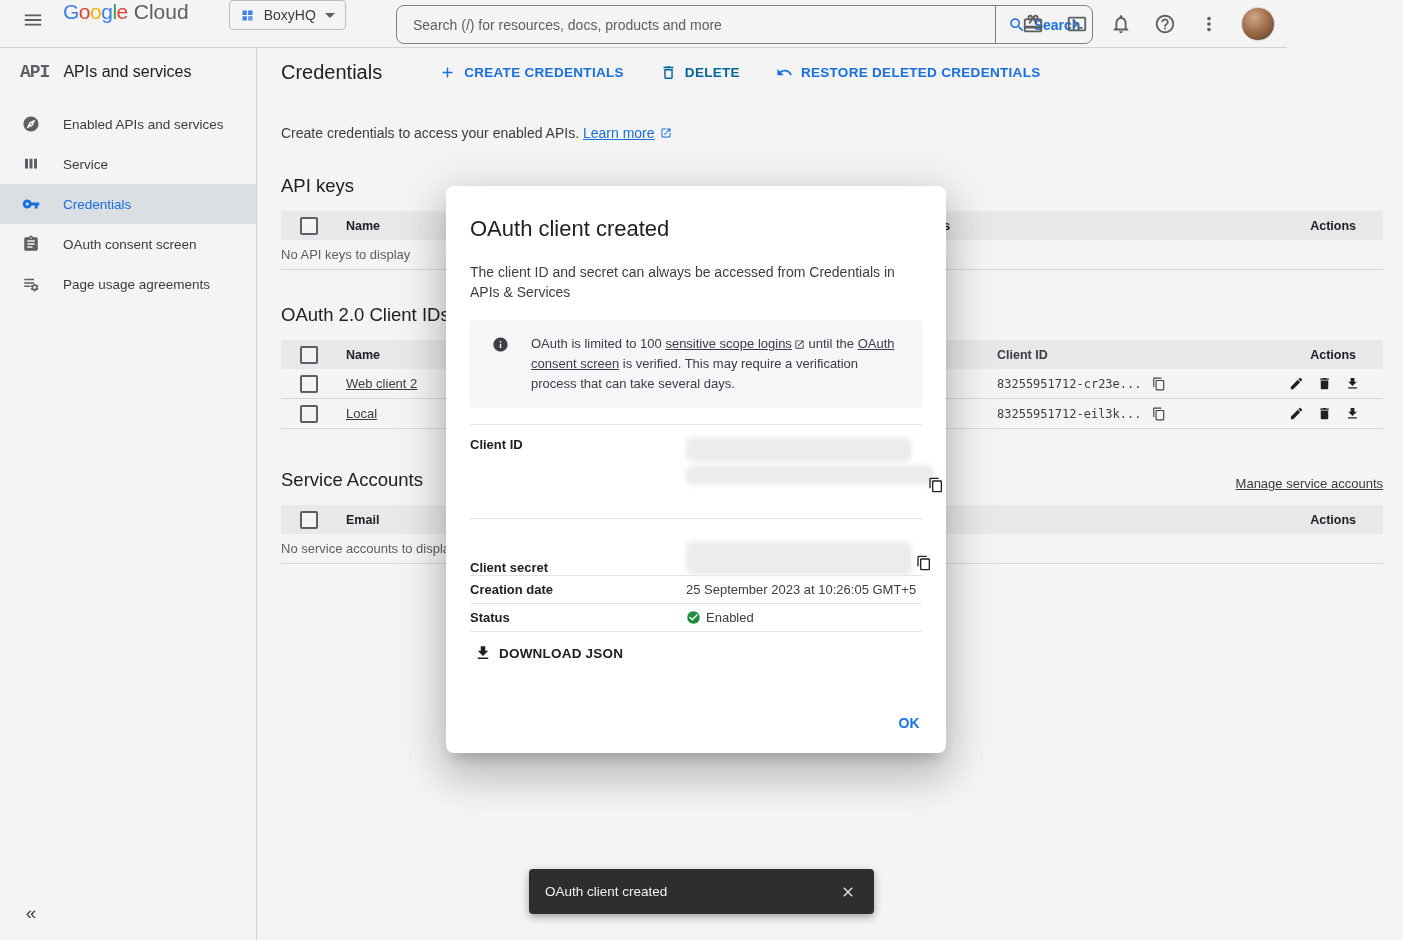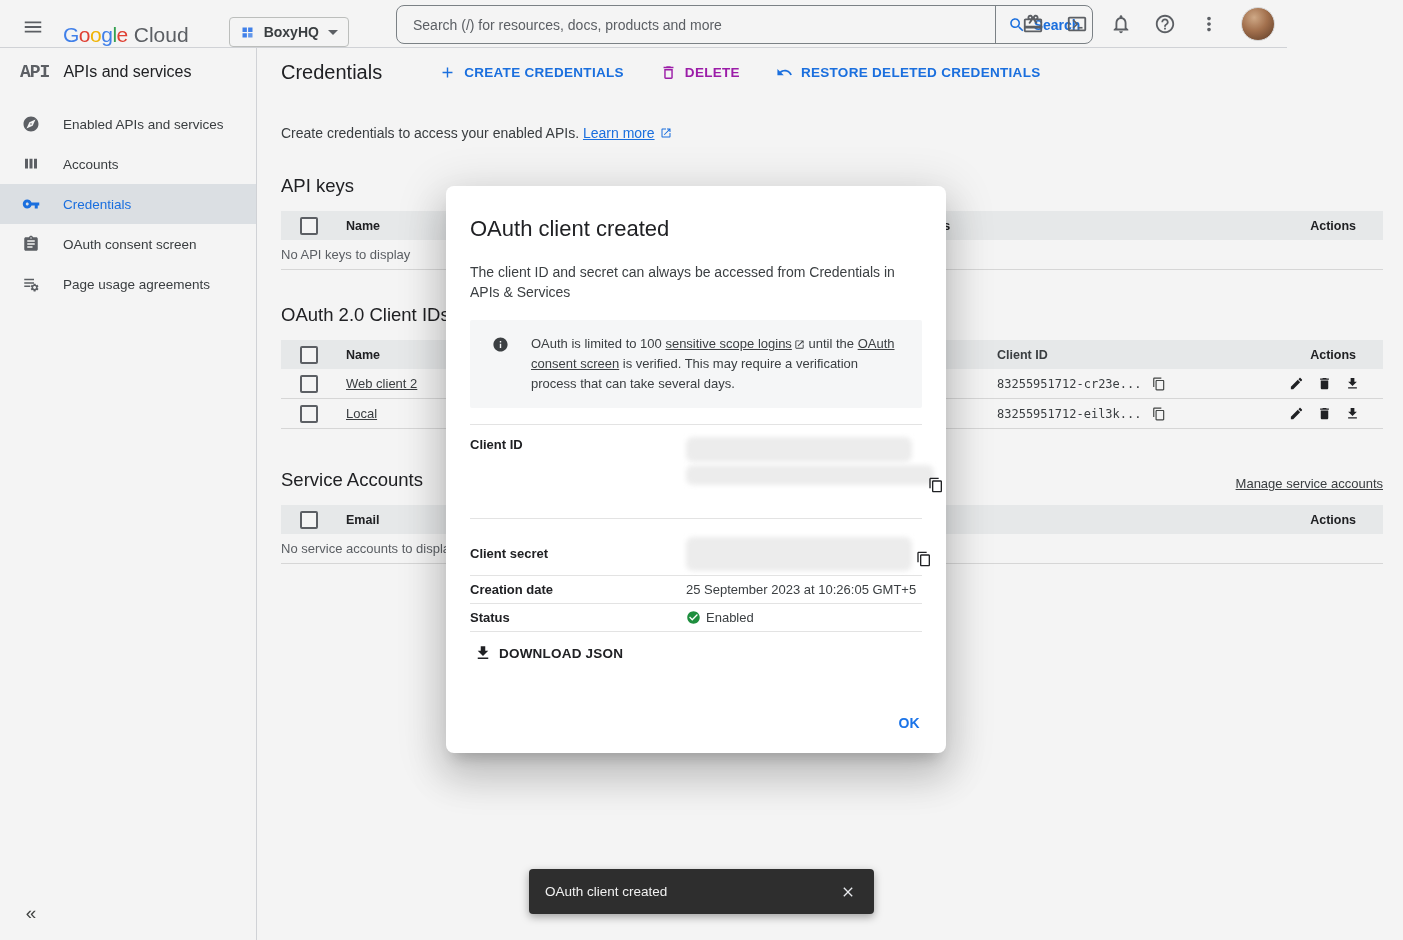--- a/index.html
+++ b/index.html
@@ -2,28 +2,28 @@
 <html><head>
 <meta charset="utf-8">
 <style>
   html,body{margin:0;padding:0;width:1403px;height:940px;overflow:hidden;background:#fff;
     font-family:"Liberation Sans",sans-serif;color:#202124;}
   .btn{background:none;border:none;padding:0;font-family:inherit;cursor:pointer;color:inherit;}
   svg{display:block;}
 
   
   .topbar{position:fixed;top:0;left:0;width:1287px;height:47px;background:#fff;
-    border-bottom:1px solid #dadce0;display:flex;align-items:flex-end;z-index:5;}
+    border-bottom:1px solid #dadce0;display:flex;align-items:flex-start;z-index:5;}
   .icon-btn{width:40px;height:40px;border-radius:50%;display:flex;align-items:center;justify-content:center;color:#5f6368;}
   .menu-btn{margin-left:13px;}
   .logo{display:flex;align-items:baseline;margin-left:10px;font-size:21px;}
   .logo-google{font-weight:500;letter-spacing:-.5px;}
   .logo-cloud{color:#5f6368;margin-left:6px;}
   .project-select{margin-left:40px;height:30px;border:1px solid #c4c7c5;border-radius:4px;
-    display:flex;align-items:center;gap:9px;padding:0 10px;font-size:14px;font-weight:700;color:#3c4043;background:#fff;}
+    display:flex;align-items:center;gap:9px;padding:0 10px;font-size:14px;font-weight:400;color:#3c4043;background:#fff;}
   .caret{width:0;height:0;border-left:5px solid transparent;border-right:5px solid transparent;border-top:5px solid #5f6368;}
   .search{position:absolute;left:396px;top:5px;width:695px;height:37px;border:1px solid #80868b;
     border-radius:8px;display:flex;align-items:stretch;background:#fff;}
   .search input{flex:1;border:none;outline:none;background:transparent;padding:0 16px;font-size:14px;
     font-family:inherit;color:#202124;}
   .search input::placeholder{color:#5f6368;}
   .search-btn{width:97px;border-left:1px solid #80868b;display:flex;align-items:center;justify-content:center;
     gap:8px;color:#1a73e8;font-size:14px;font-weight:600;border-radius:0 7px 7px 0;}
   .topbar-right{position:absolute;right:12px;top:0;height:47px;display:flex;align-items:center;gap:4px;}
   .avatar{width:32px;height:32px;border-radius:50%;margin-left:8px;cursor:pointer;
@@ -42,21 +42,21 @@
   .nav-item.active{background:#e5e9ee;color:#1a73e8;}
   .nav-item.active .nav-icon{color:#1a73e8;}
   .collapse-btn{position:absolute;left:14px;bottom:10px;width:34px;height:34px;border-radius:50%;
     display:flex;align-items:center;justify-content:center;color:#444746;font-size:19px;}
 
   
   .main{position:absolute;top:47px;left:256px;width:1147px;box-sizing:border-box;padding:0 20px 0 25px;}
   .page-head{height:51px;display:flex;align-items:center;}
   .page-head h1{font-size:20px;font-weight:400;color:#202124;margin:0;}
   .txt-btn{display:flex;align-items:center;gap:8px;font-size:13.5px;font-weight:600;letter-spacing:.3px;color:#1a73e8;}
-  .txt-btn.gray{color:#a21caf;}
+  .txt-btn.gray{color:#0369a1;}
   .mL57{margin-left:57px;} .mL36{margin-left:36px;}
   .intro{margin:27px 0 0 0;font-size:14px;color:#3c4043;}
   .link-blue{color:#1a73e8;text-decoration:underline;cursor:pointer;display:inline-flex;align-items:center;gap:3px;}
   .section-h{margin:34px 0 0 0;font-size:18.5px;font-weight:400;color:#202124;}
   .tbl{margin-top:14px;position:relative;}
   .tbl-head{height:29px;background:#f1f3f4;display:flex;align-items:center;position:relative;
     font-size:12.5px;font-weight:700;color:#202124;}
   .tbl-row{height:29px;display:flex;align-items:center;border-bottom:1px solid #e0e0e0;position:relative;
     font-size:13px;color:#5f6368;}
   .cb{width:14px;height:14px;border:2px solid #5f6368;border-radius:2px;margin-left:19px;flex:none;cursor:pointer;background:#fff;}
@@ -82,21 +82,21 @@
   .info-box{margin-top:18px;background:#f5f6f7;border-radius:2px;padding:14px 16px 14px 12px;display:flex;}
   .info-icon{flex:none;margin:2px 22px 0 10px;color:#3c4043;}
   .info-txt{margin:0;font-size:13px;line-height:20px;color:#3c4043;}
   .info-txt a{color:#3c4043;text-decoration:underline;cursor:pointer;}
   .ext-inline{display:inline-block;vertical-align:-2px;margin-left:2px;}
   .fields{margin-top:16px;}
   .field-row{display:flex;border-top:1px solid #e3e3e3;font-size:13px;}
   .field-row.short{padding:6px 0;align-items:center;}
   .field-row.last{border-bottom:1px solid #e3e3e3;}
   .row-cid{height:94px;padding-top:12px;box-sizing:border-box;align-items:flex-start;}
-  .row-secret{height:57px;padding-top:12px;box-sizing:border-box;align-items:center;}
+  .row-secret{height:57px;padding-top:12px;box-sizing:border-box;align-items:flex-end;}
   .f-label{width:216px;flex:none;font-weight:700;color:#202124;}
   .f-value{flex:1;position:relative;color:#3c4043;}
   .blob{background:#ececec;border-radius:7px;filter:blur(2.5px);}
   .b1{width:226px;height:25px;}
   .b2{width:248px;height:20px;margin-top:3px;}
   .b3{width:226px;height:34px;margin-top:2px;}
   .copy-abs{position:absolute;right:-10px;color:#202124;}
   .cp1{top:40px;} .cp2{top:16px;}
   .status-val{display:flex;align-items:center;gap:5px;}
   .dl-btn{margin:12px 0 0 4px;display:inline-flex;align-items:center;gap:7px;font-size:13.5px;
@@ -202,21 +202,21 @@
           </svg>
       </span>
       <span class="nav-label">Enabled APIs and services</span>
     </div>
     <div class="nav-item">
       <span class="nav-icon">
         <svg width="18" height="18" viewBox="0 0 24 24" fill="currentColor">
             <path d="M10 18h4V5h-4v13zM4 18h4V5H4v13zM16 5v13h4V5h-4z"></path>
           </svg>
       </span>
-      <span class="nav-label">Accounts</span>
+      <span class="nav-label">Service</span>
     </div>
     <div class="nav-item active">
       <span class="nav-icon">
         <svg width="18" height="18" viewBox="0 0 24 24" fill="currentColor">
             <path d="M12.65 10C11.83 7.67 9.61 6 7 6c-3.31 0-6 2.69-6 6s2.69 6 6 6c2.61 0 4.83-1.67 5.65-4H17v4h4v-4h2v-4H12.65zM7 14c-1.1 0-2-.9-2-2s.9-2 2-2 2 .9 2 2-.9 2-2 2z"></path>
           </svg>
       </span>
       <span class="nav-label">Credentials</span>
     </div>
     <div class="nav-item">

